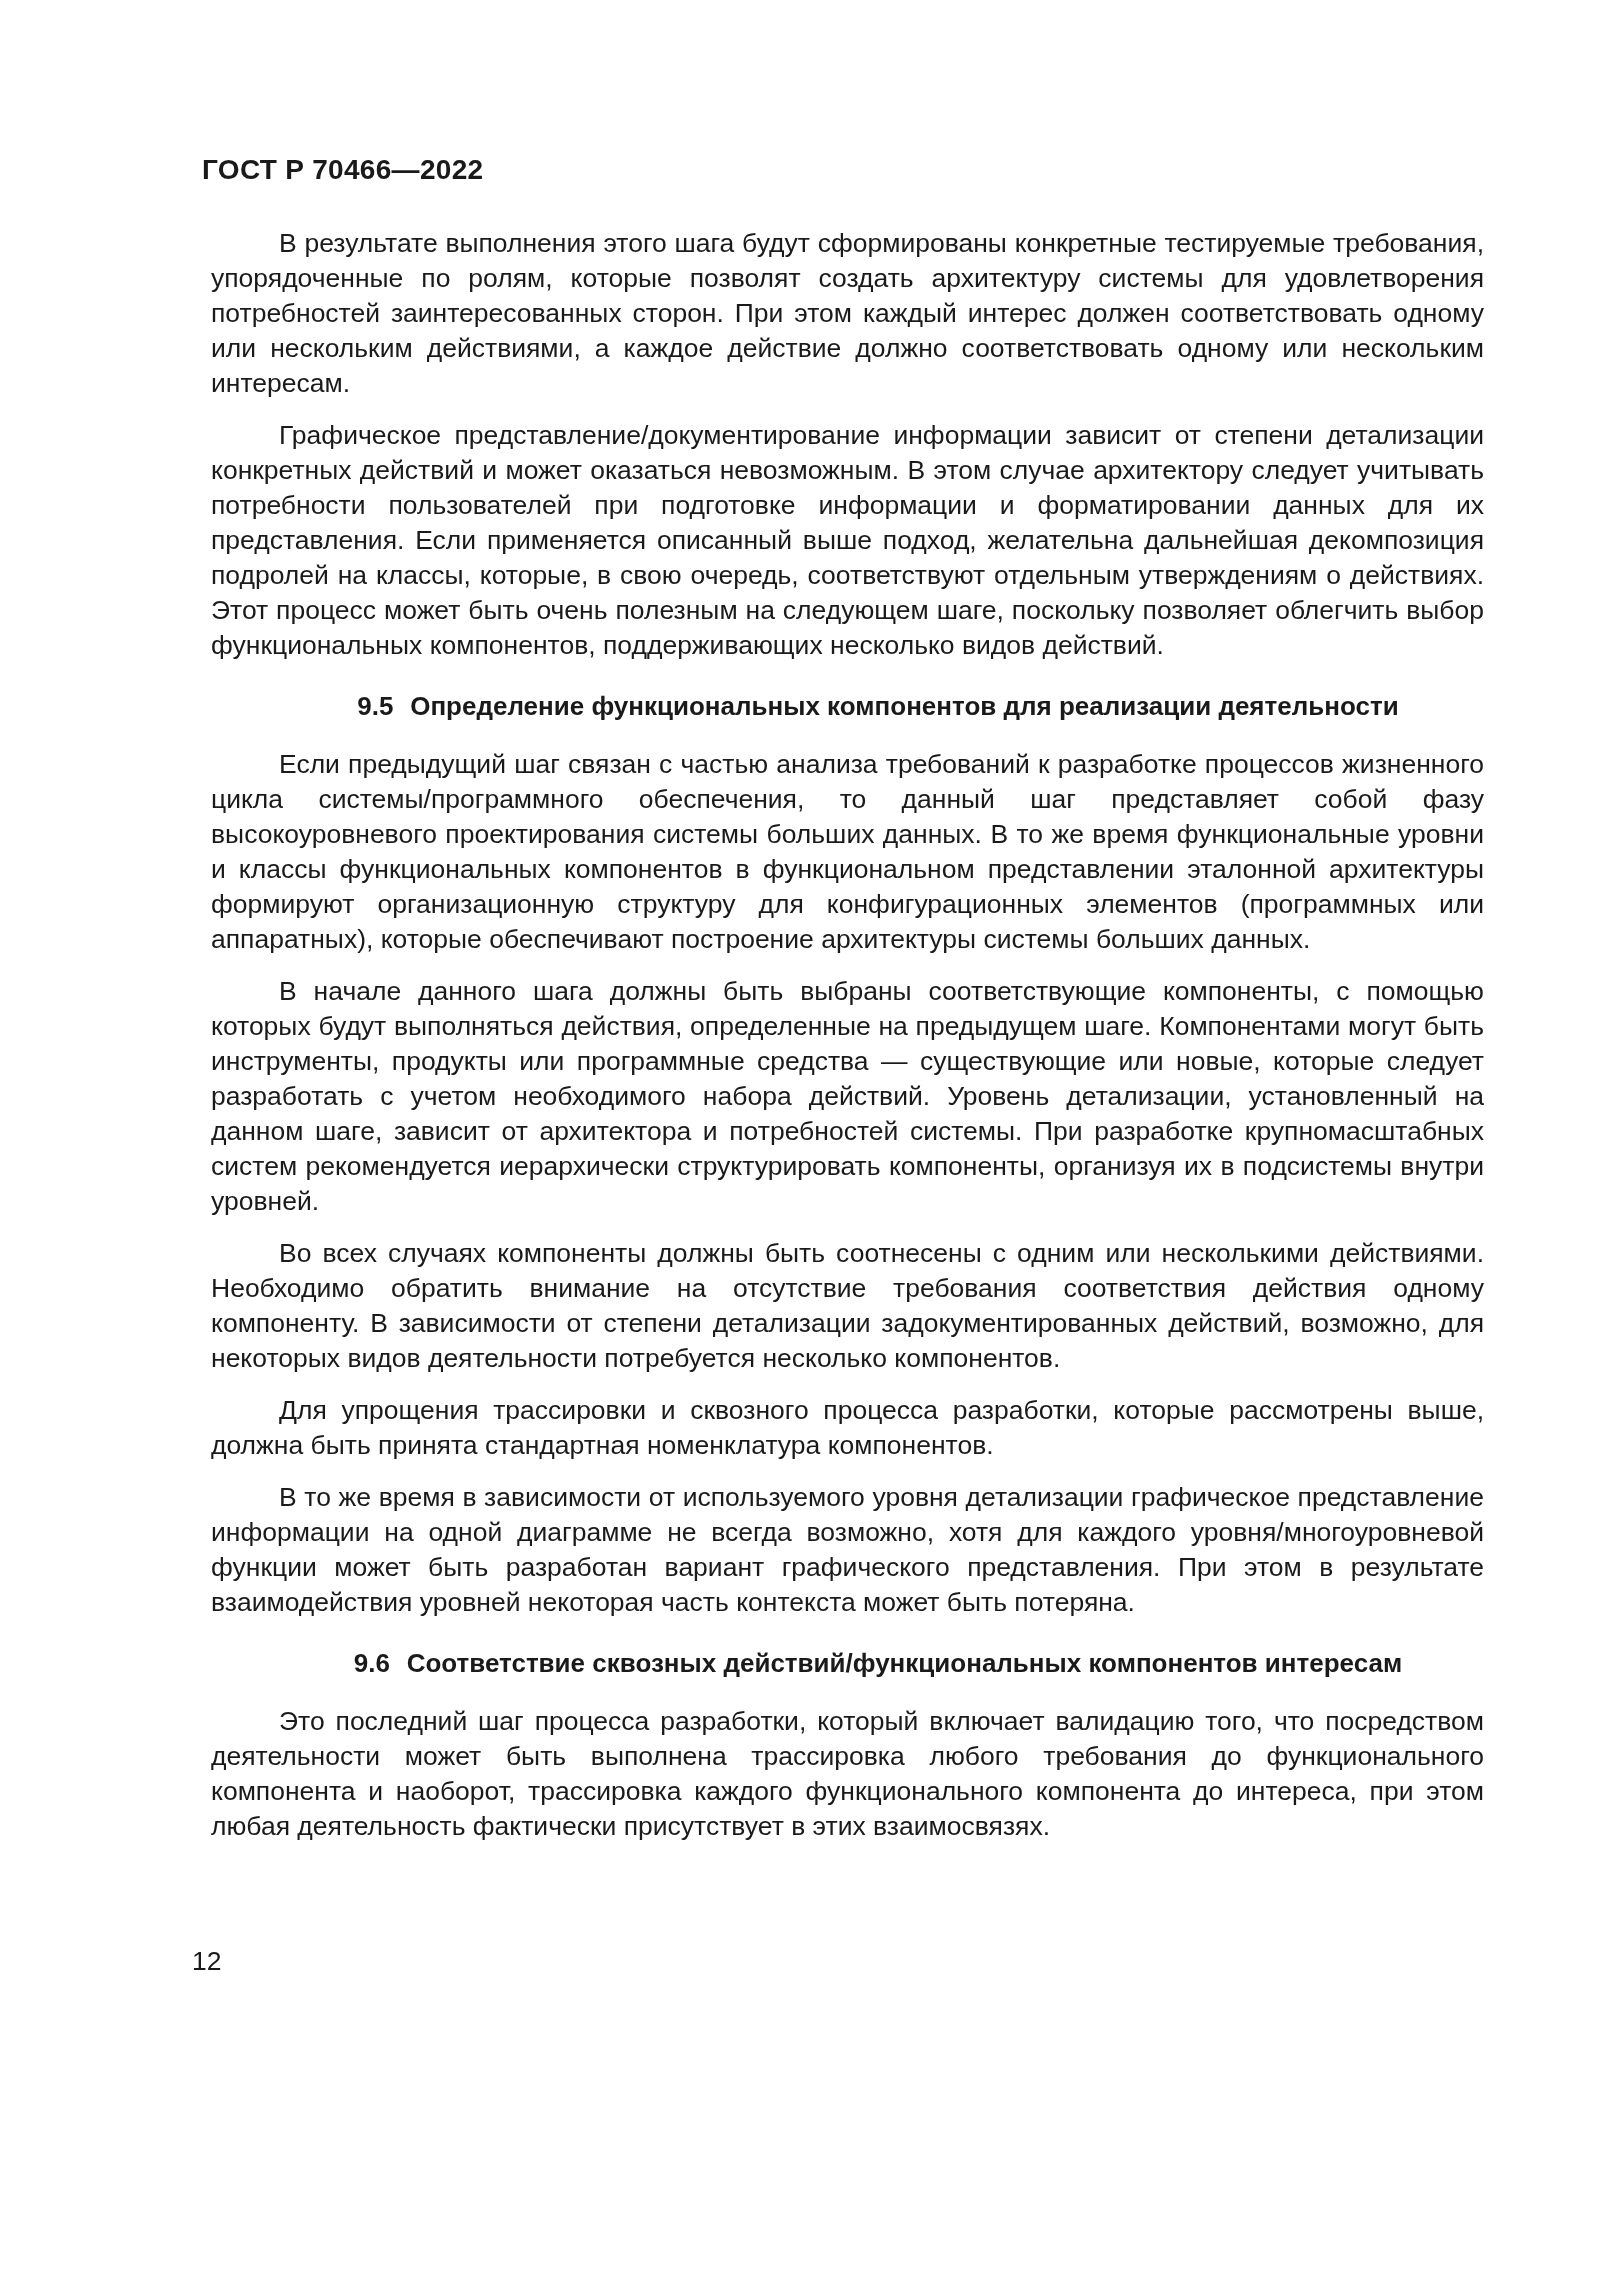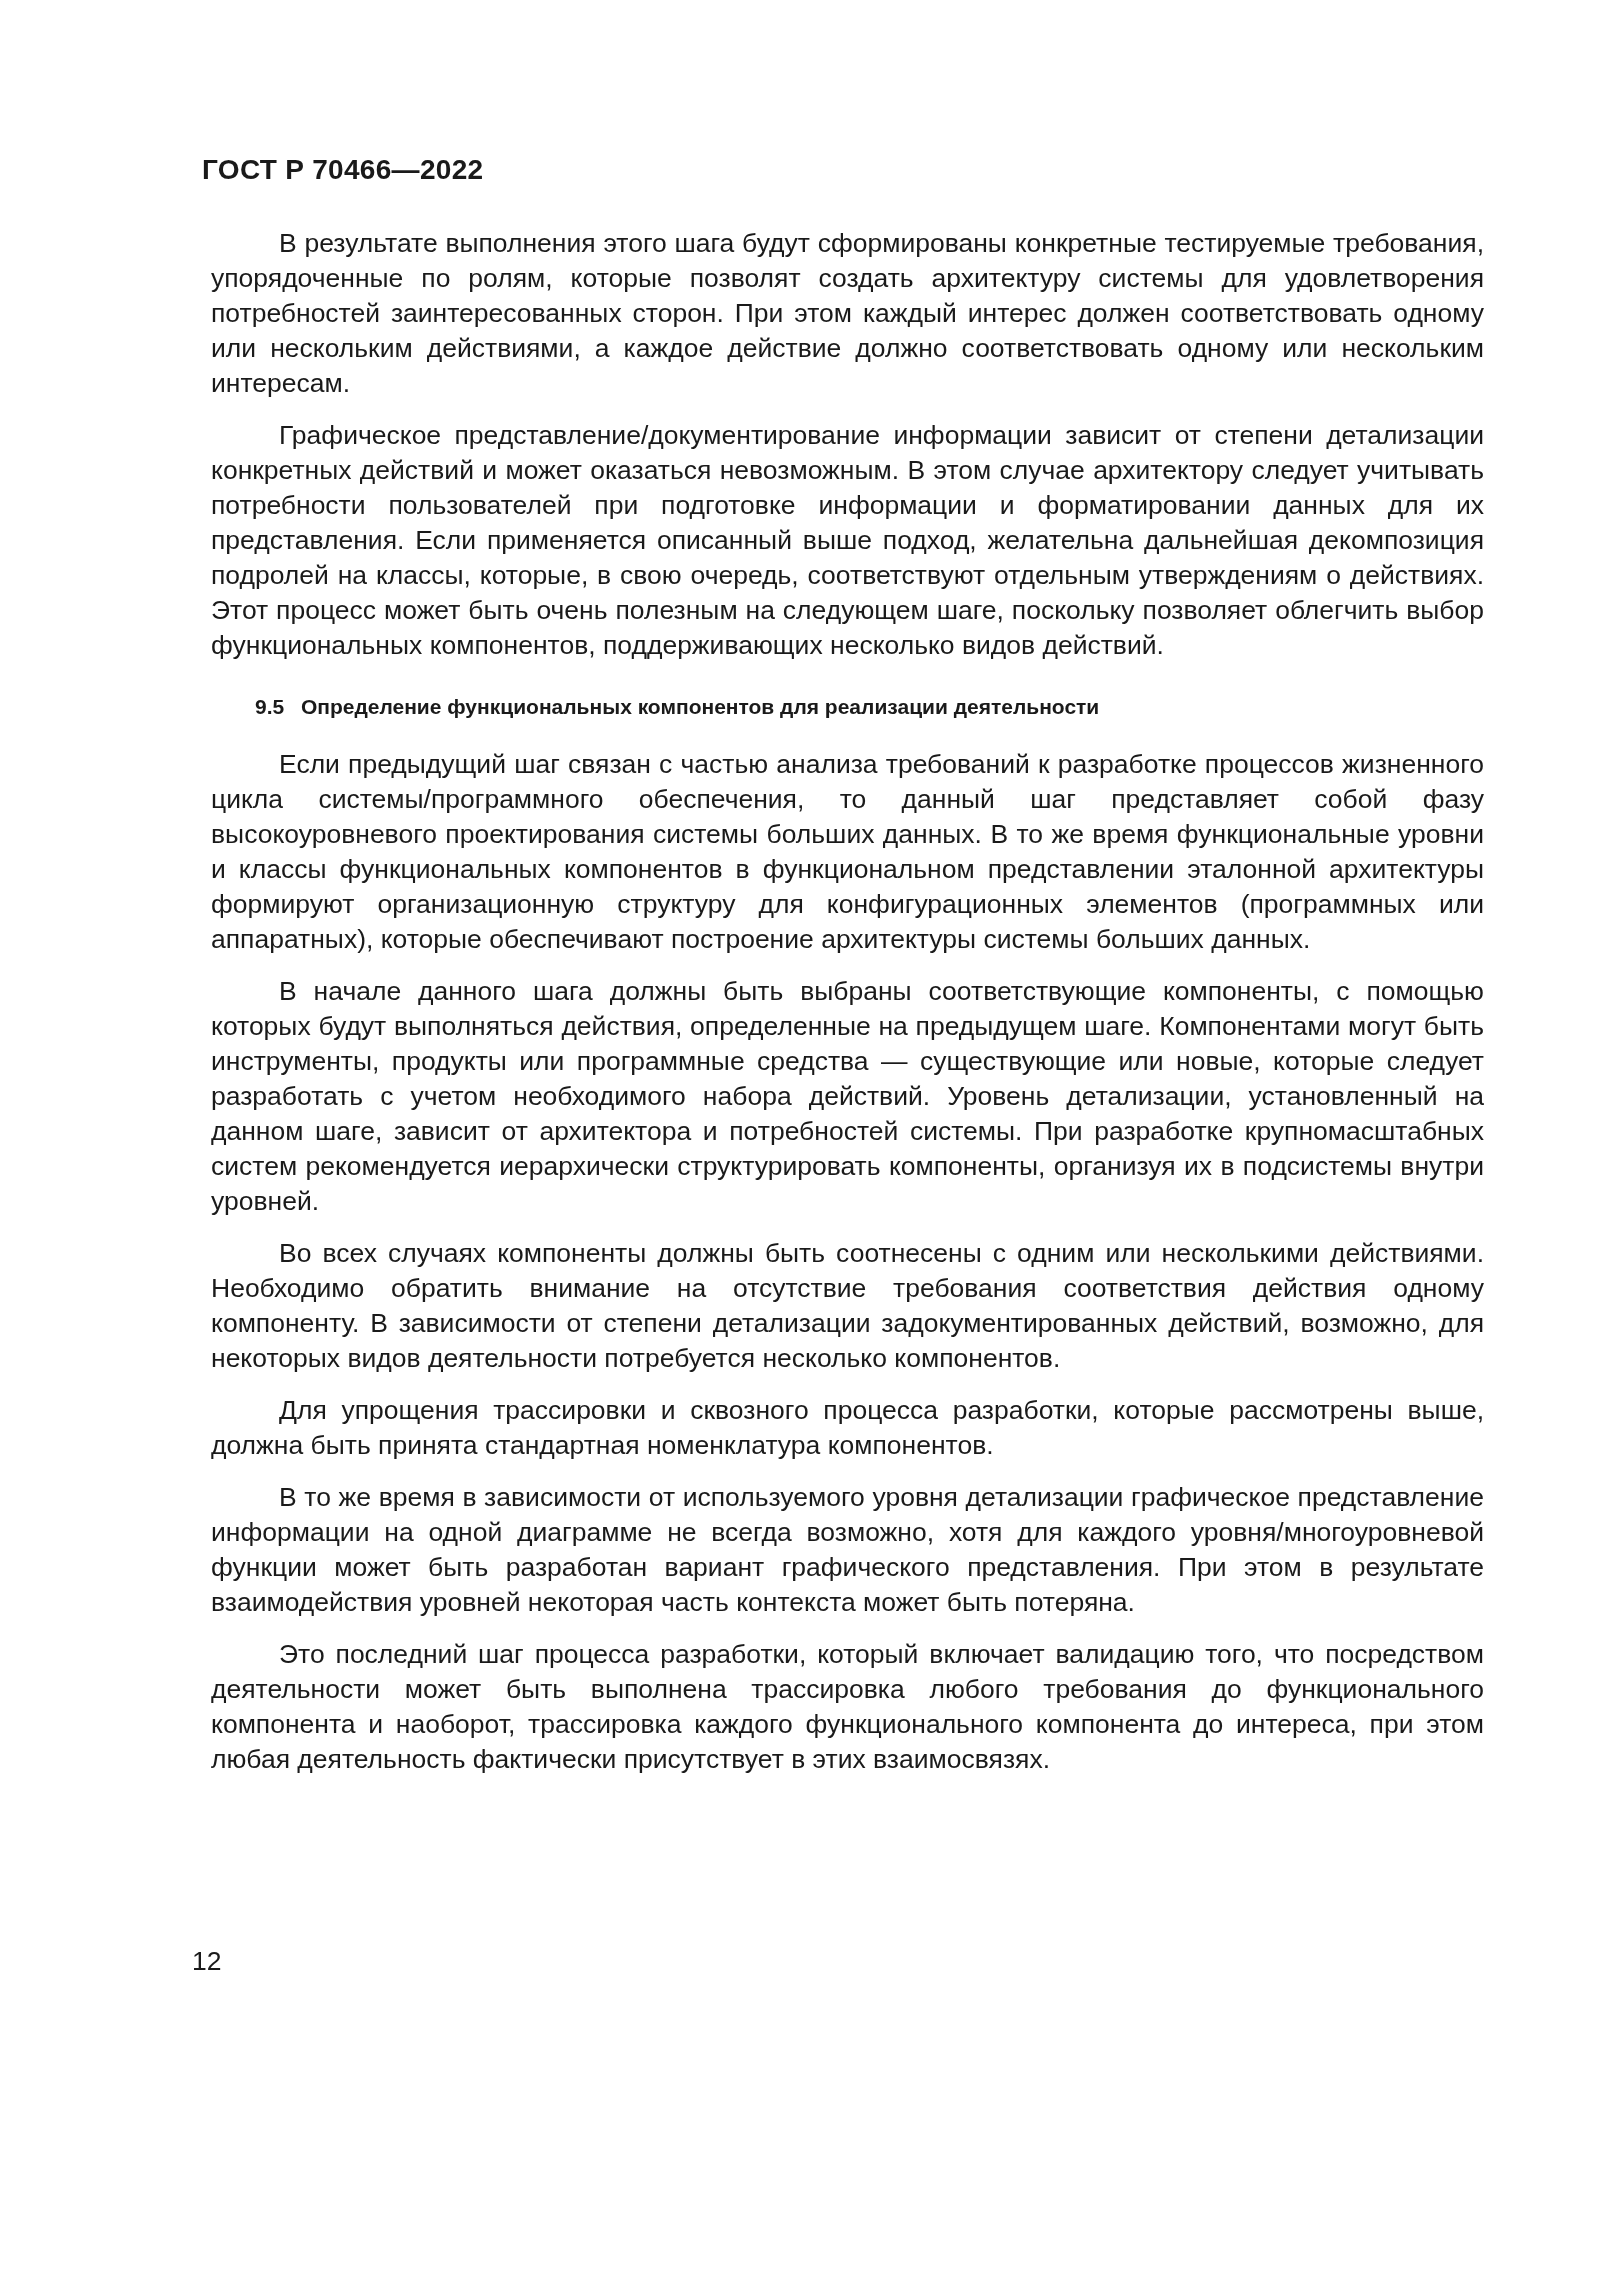--- a/index.html
+++ b/index.html
@@ -34,26 +34,26 @@
     margin: 0 0 41px 8px;
   }
   .para {
     font-size: 26.5px;
     line-height: 35px;
     margin: 17px;
     text-align: justify;
     text-indent: 68px;
   }
   .section-heading {
-    font-size: 21px;
+    font-size: 26px;
     line-height: 33px;
     font-weight: 700;
     margin: 27.4px 0 23.5px 0;
     padding-left: 61px;
-    text-align: left;
+    text-align: center;
   }
   .sec-num {
     padding-right: 16.7px;
   }
   .page-number {
     position: absolute;
     left: 192px;
     top: 1946px;
     font-size: 26.5px;
     line-height: 31px;
@@ -71,20 +71,21 @@
     <p class="para">Графическое представление/документирование информации зависит от степени детализации конкретных действий и может оказаться невозможным. В этом случае архитектору следует учитывать потребности пользователей при подготовке информации и форматировании данных для их представления. Если применяется описанный выше подход, желательна дальнейшая декомпозиция подролей на классы, которые, в свою очередь, соответствуют отдельным утверждениям о действиях. Этот процесс может быть очень полезным на следующем шаге, поскольку позволяет облегчить выбор функциональных компонентов, поддерживающих несколько видов действий.</p>
 
     <h2 class="section-heading"><span class="sec-num">9.5</span><span>Определение функциональных компонентов для реализации деятельности</span></h2>
 
     <p class="para">Если предыдущий шаг связан с частью анализа требований к разработке процессов жизненного цикла системы/программного обеспечения, то данный шаг представляет собой фазу высокоуровневого проектирования системы больших данных. В то же время функциональные уровни и классы функциональных компонентов в функциональном представлении эталонной архитектуры формируют организационную структуру для конфигурационных элементов (программных или аппаратных), которые обеспечивают построение архитектуры системы больших данных.</p>
     <p class="para">В начале данного шага должны быть выбраны соответствующие компоненты, с помощью которых будут выполняться действия, определенные на предыдущем шаге. Компонентами могут быть инструменты, продукты или программные средства — существующие или новые, которые следует разработать с учетом необходимого набора действий. Уровень детализации, установленный на данном шаге, зависит от архитектора и потребностей системы. При разработке крупномасштабных систем рекомендуется иерархически структурировать компоненты, организуя их в подсистемы внутри уровней.</p>
     <p class="para">Во всех случаях компоненты должны быть соотнесены с одним или несколькими действиями. Необходимо обратить внимание на отсутствие требования соответствия действия одному компоненту. В зависимости от степени детализации задокументированных действий, возможно, для некоторых видов деятельности потребуется несколько компонентов.</p>
     <p class="para">Для упрощения трассировки и сквозного процесса разработки, которые рассмотрены выше, должна быть принята стандартная номенклатура компонентов.</p>
     <p class="para">В то же время в зависимости от используемого уровня детализации графическое представление информации на одной диаграмме не всегда возможно, хотя для каждого уровня/многоуровневой функции может быть разработан вариант графического представления. При этом в результате взаимодействия уровней некоторая часть контекста может быть потеряна.</p>
 
+    <h2 class="section-heading"><span class="sec-num">9.6</span><span>Соответствие сквозных действий/функциональных компонентов интересам</span></h2>
 
     <p class="para">Это последний шаг процесса разработки, который включает валидацию того, что посредством деятельности может быть выполнена трассировка любого требования до функционального компонента и наоборот, трассировка каждого функционального компонента до интереса, при этом любая деятельность фактически присутствует в этих взаимосвязях.</p>
 
   </div>
 
   <div class="page-number">12</div>
 </div>
 
 
 </body></html>

